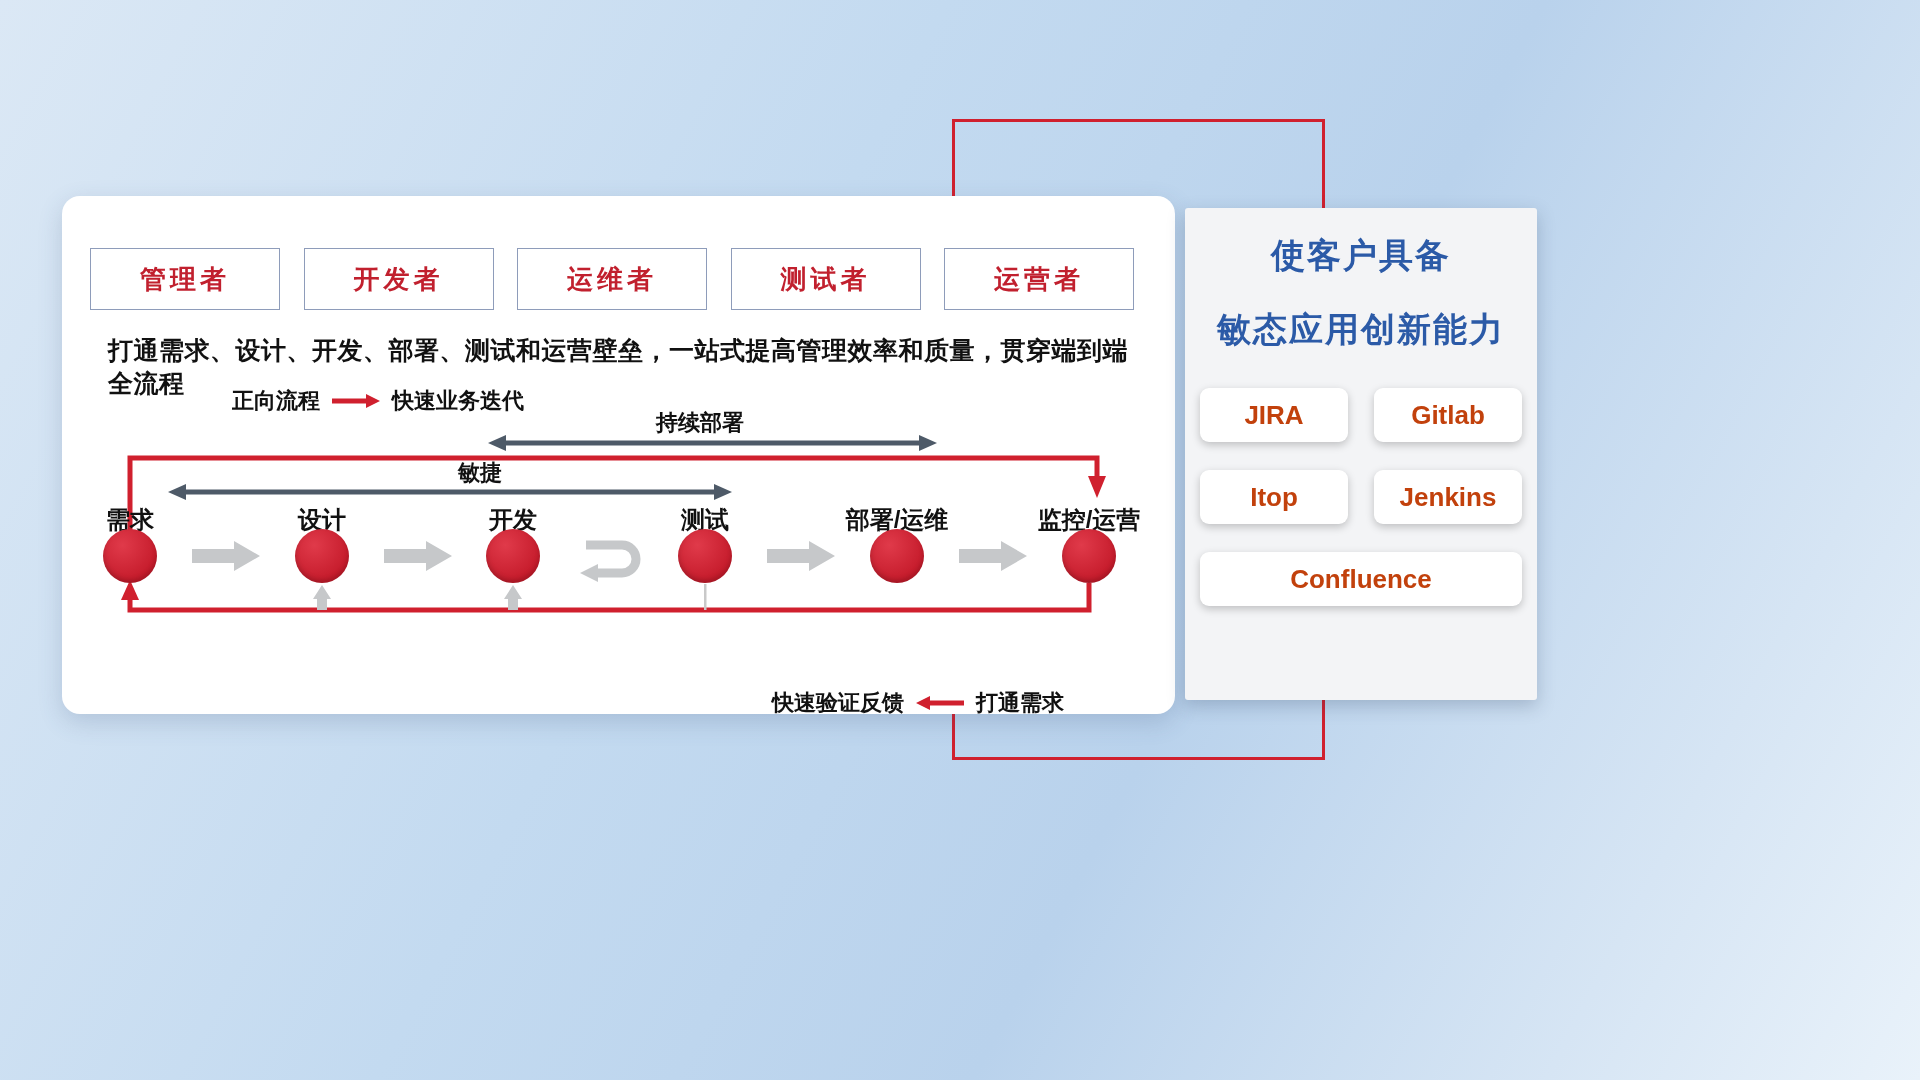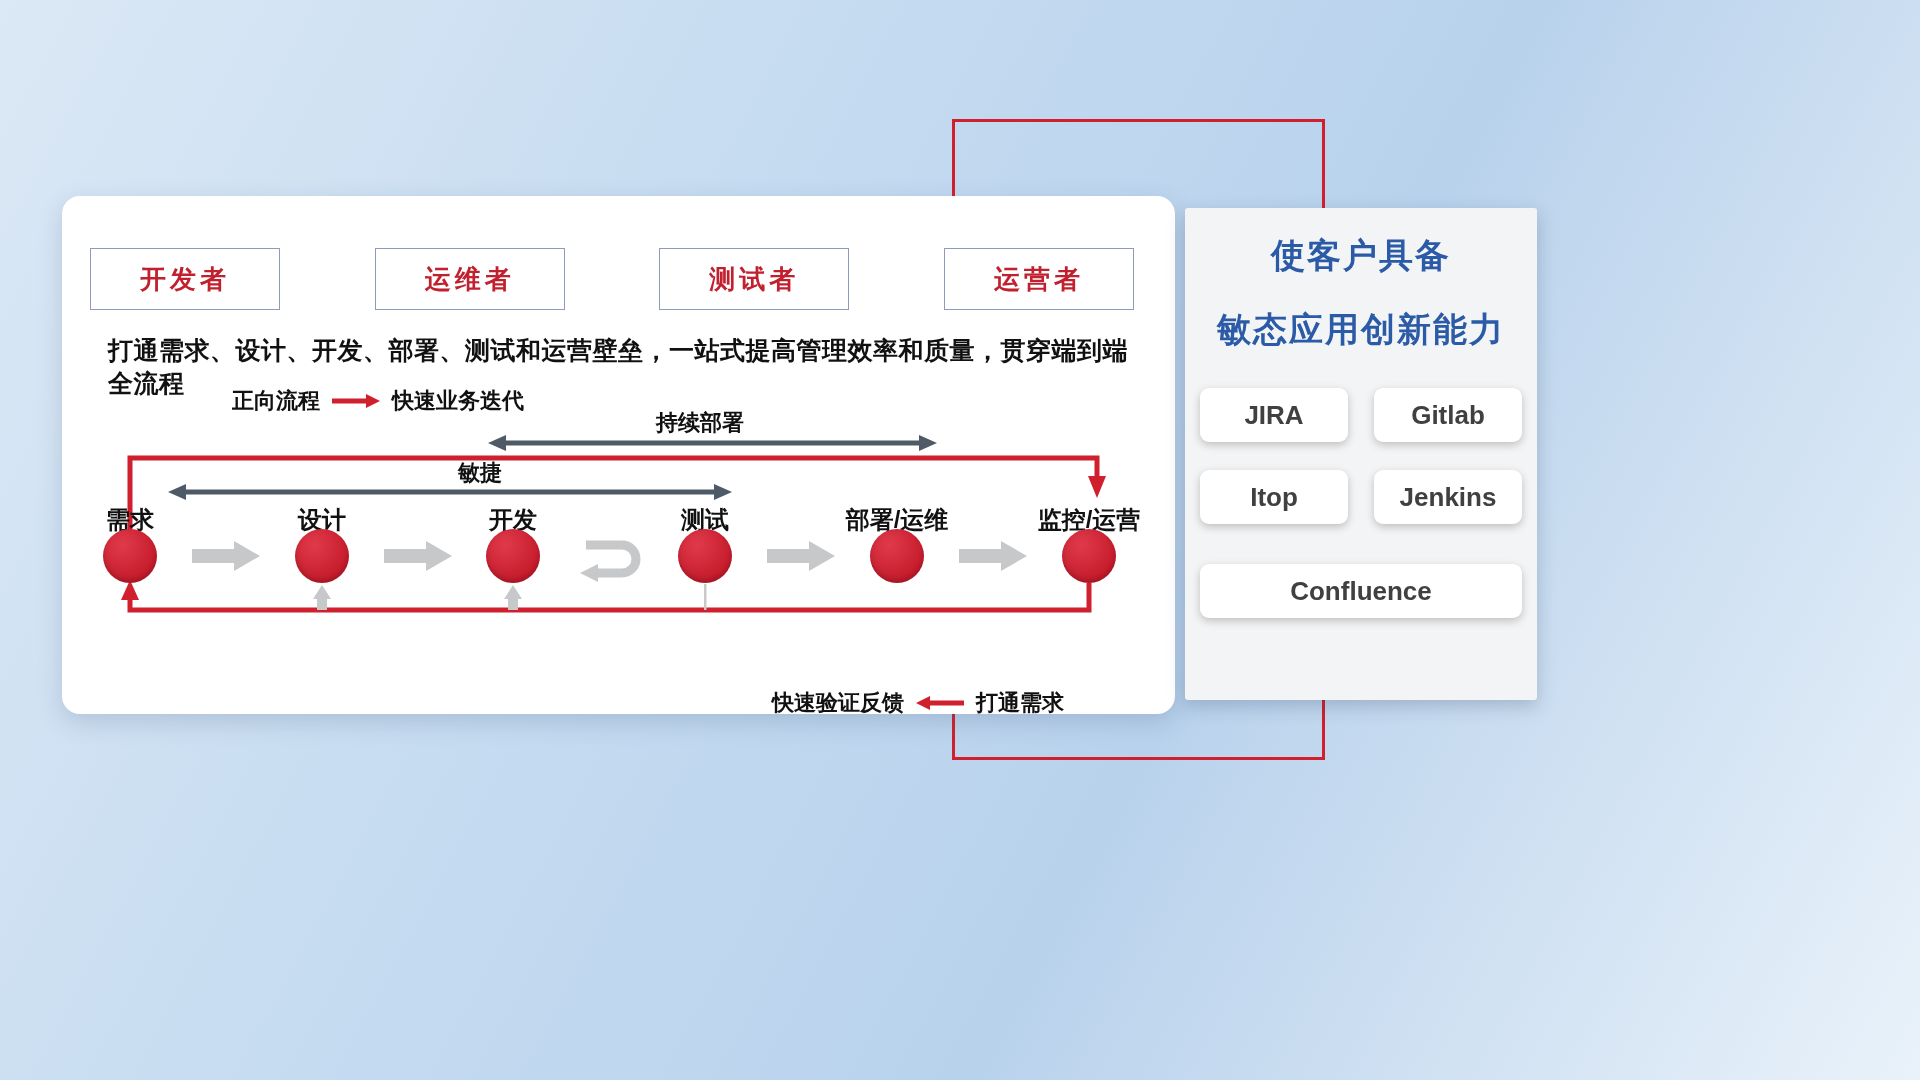--- a/index.html
+++ b/index.html
@@ -79,34 +79,35 @@
   .panel-title.line2 { margin-top:28px; }
 
   .tools-grid {
     margin-top:36px; width:322px;
     display:grid; grid-template-columns:1fr 1fr; gap:28px 26px;
   }
   .tool-chip {
     height:54px; background:#fff; border-radius:9px;
     box-shadow:0 3px 8px rgba(0,0,0,.22);
     display:flex; align-items:center; justify-content:center;
-    color:#404040; font-size:26px; font-weight:bold;
+    color:#c2410c; font-size:26px; font-weight:bold;
   }
-  .tool-chip.wide { grid-column:1 / span 2;margin-top:12px; }
+  .tool-chip.wide { grid-column:1 / span 2; }
 </style>
 </head>
 <body>
 
 <div class="stage-bg">
 
   <div class="red-frame"></div>
 
   <div class="main-card">
 
     <div class="roles-row">
+      <div class="role-box">管理者</div>
       <div class="role-box">开发者</div>
       <div class="role-box">运维者</div>
       <div class="role-box">测试者</div>
       <div class="role-box">运营者</div>
     </div>
 
     <div class="subtitle">打通需求、设计、开发、部署、测试和运营壁垒，一站式提高管理效率和质量，贯穿端到端全流程</div>
 
     <div class="legend-row legend-forward">
       <span class="legend-label">正向流程</span>

